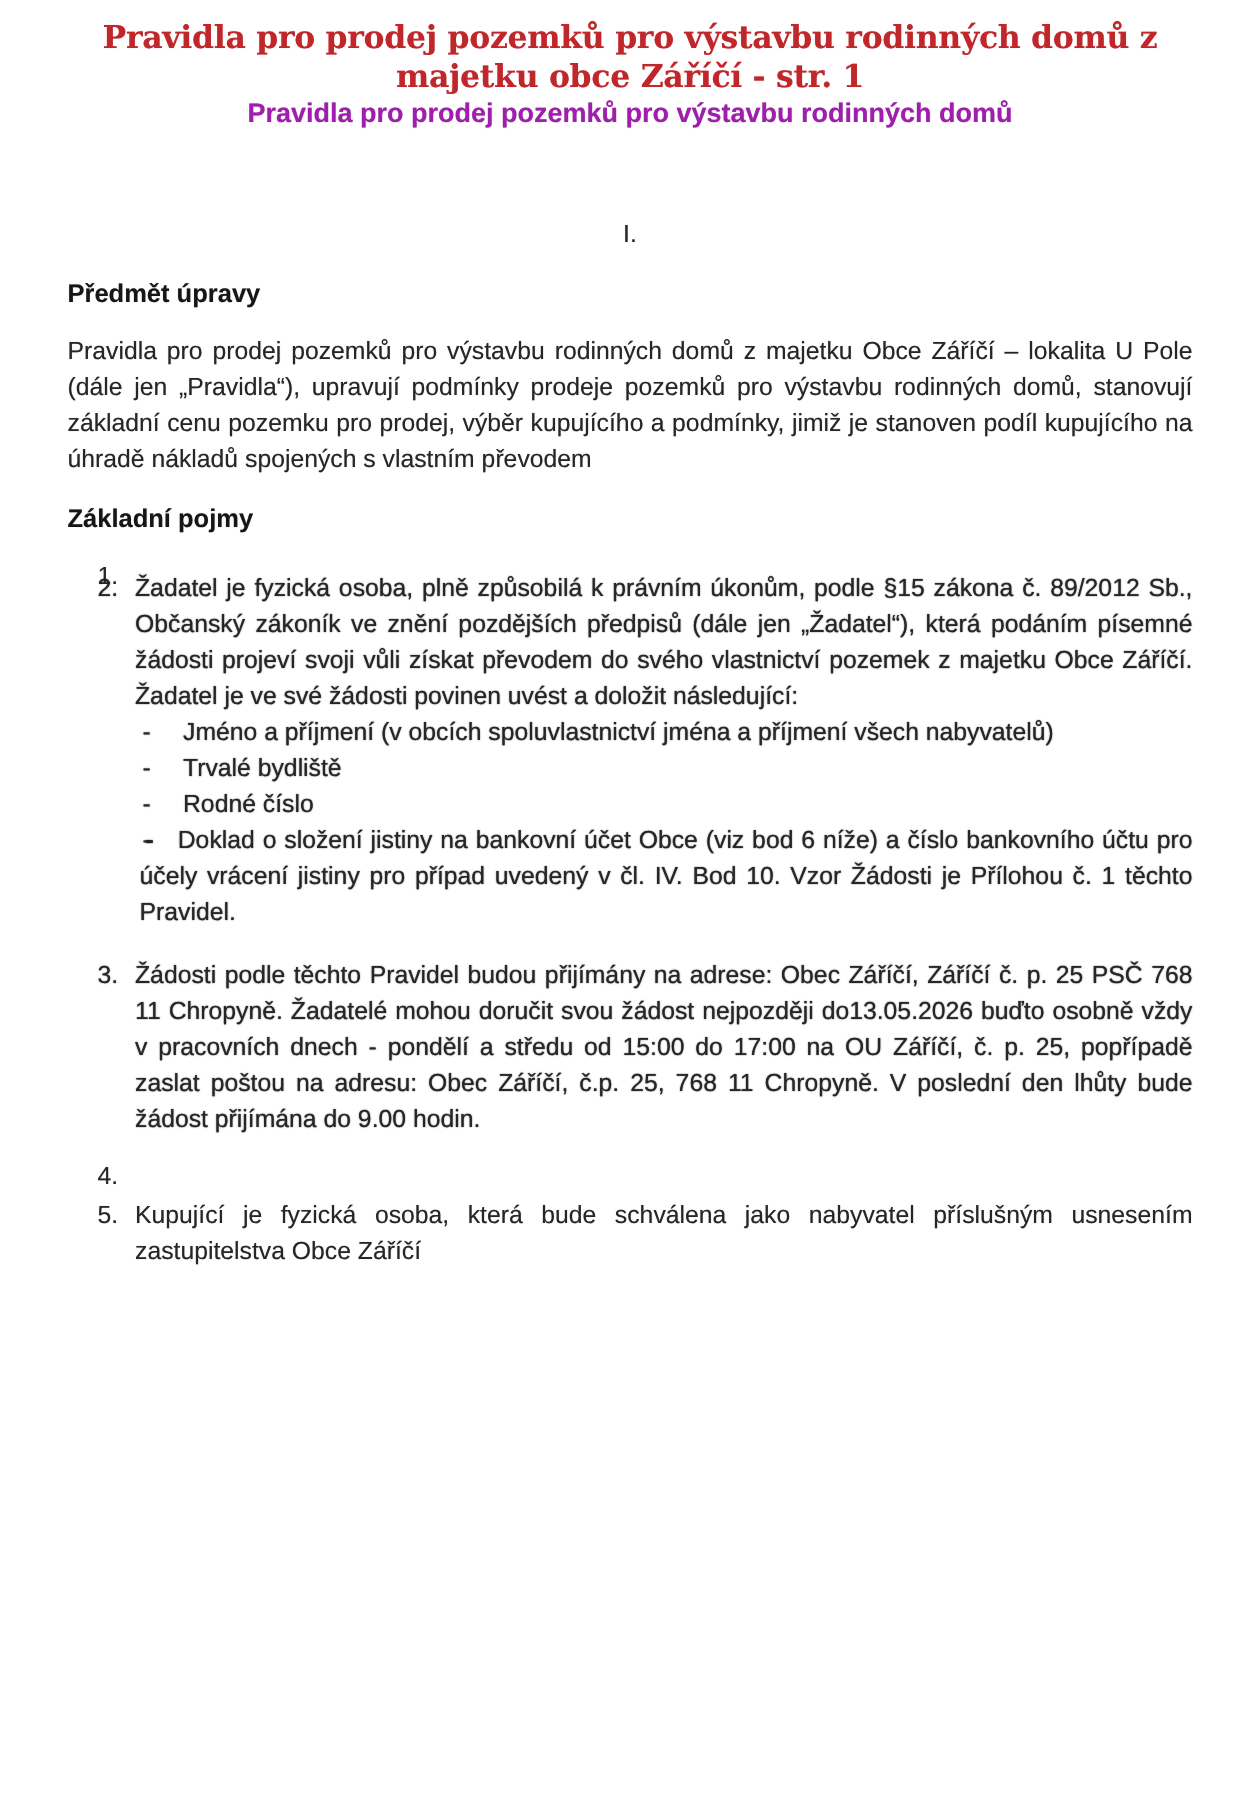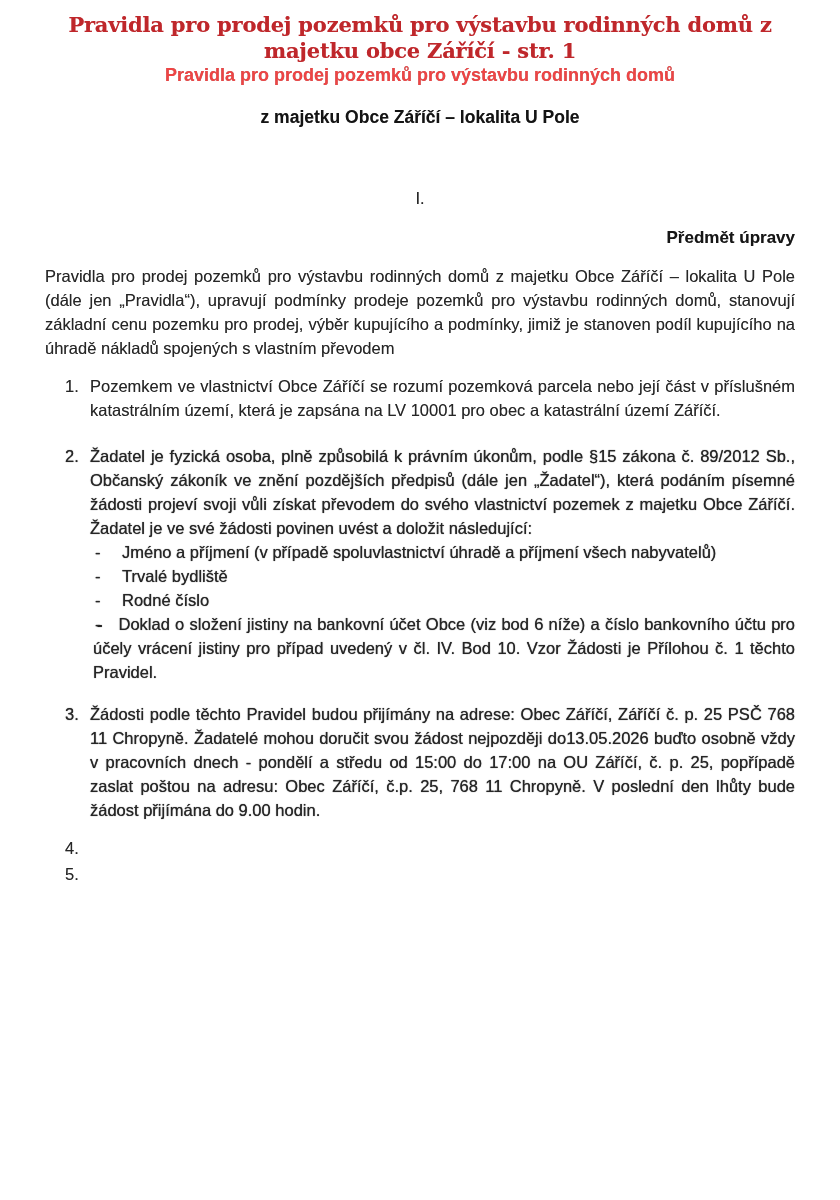--- a/index.html
+++ b/index.html
@@ -25,21 +25,21 @@
     letter-spacing: -0.2px;
     color: #bf272b;
     text-shadow: 0 0 0.5px rgba(191,39,43,0.5);
   }
   .doc-title {
     margin: 0 45px;
     text-align: center;
     font-weight: 700;
     font-size: 18px;
     line-height: 22px;
-    color: #ef4444;
+    color: #a21caf;
   }
   .doc-subtitle {
     margin: 20px 45px 0;
     text-align: center;
     font-weight: 700;
     font-size: 17.5px;
     line-height: 22px;
     color: #141414;
   }
   .content {
@@ -50,21 +50,21 @@
   }
   .section-numeral {
     text-align: center;
     font-size: 16.5px;
     line-height: 24px;
   }
   .sn-1 { margin-top: 58px; }
   .sn-2 { margin-top: 42px; }
   .section-heading {
     margin-top: 16px;
-    text-align: right;
+    text-align: left;
     font-weight: 700;
     font-size: 17px;
     line-height: 24px;
     color: #161616;
   }
   .para {
     margin: 14px 0 0 0;
     text-align: justify;
   }
   .num-item {
@@ -107,42 +107,41 @@
 </style>
 </head>
 <body style="background: rgb(255, 255, 255);">
 
 <div class="page">
 
   <div class="red-title" style="color: rgb(191, 39, 43);">Pravidla pro prodej pozemků pro výstavbu rodinných domů z majetku obce Záříčí - str. 1</div>
 
   <div class="doc-title">Pravidla pro prodej pozemků pro výstavbu rodinných domů</div>
 
-  <div class="doc-subtitle">z majetku Obce Záříčí – lokalita U Pole</div>
 
   <div class="content">
 
     <div class="section-numeral sn-1">I.</div>
     <div class="section-heading">Předmět úpravy</div>
     <p class="para">Pravidla pro prodej pozemků pro výstavbu rodinných domů z majetku Obce Záříčí – lokalita U Pole  (dále jen „Pravidla“), upravují podmínky prodeje pozemků pro výstavbu rodinných domů, stanovují základní cenu pozemku pro prodej, výběr kupujícího a podmínky, jimiž je stanoven podíl kupujícího na úhradě nákladů spojených s vlastním převodem</p>
 
+    <div class="section-heading">Základní pojmy</div>
 
     <div class="num-item mt-item1">
       <span class="num">1.</span>
-      <span>Pozemkem ve vlastnictví Obce Záříčí se rozumí pozemková parcela nebo její část v příslušném katastrálním území, která je zapsána na LV 10001 pro obec a katastrální území Záříčí.</span>
     </div>
 
     <div class="num-item mt-item2 heavy">
       <span class="num">2.</span>
       <span>Žadatel je fyzická osoba, plně způsobilá k právním úkonům, podle §15 zákona č. 89/2012 Sb., Občanský zákoník ve znění pozdějších předpisů (dále jen „Žadatel“), která podáním písemné žádosti projeví svoji vůli získat převodem do svého vlastnictví pozemek z majetku Obce Záříčí. Žadatel je ve své žádosti povinen uvést a doložit následující:</span>
     </div>
 
     <div class="dash-item heavy">
       <span class="dash">-</span>
-      <span>Jméno a příjmení (v případě spoluvlastnictví úhradě a příjmení všech nabyvatelů)</span>
+      <span>Jméno a příjmení (v obcích spoluvlastnictví jména a příjmení všech nabyvatelů)</span>
     </div>
     <div class="dash-item heavy">
       <span class="dash">-</span>
       <span>Trvalé bydliště</span>
     </div>
     <div class="dash-item heavy">
       <span class="dash">-</span>
       <span>Rodné číslo</span>
     </div>
     <div class="dash-item heavy">
@@ -156,16 +155,17 @@
       <span class="num">3.</span>
       <span>Žádosti podle těchto Pravidel budou přijímány na adrese: Obec Záříčí, Záříčí č. p. 25 PSČ 768 11 Chropyně. Žadatelé mohou doručit svou žádost nejpozději do13.05.2026 buďto osobně vždy v pracovních dnech - pondělí a středu od 15:00 do 17:00 na OU Záříčí, č. p. 25, popřípadě zaslat poštou na adresu: Obec Záříčí, č.p. 25, 768 11 Chropyně. V poslední den lhůty bude žádost přijímána do 9.00 hodin.</span>
     </div>
 
     <div class="num-item mt-item4">
       <span class="num">4.</span>
     </div>
 
     <div class="num-item mt-item5">
       <span class="num">5.</span>
+      <span>Kupující je fyzická osoba, která bude schválena jako nabyvatel příslušným usnesením zastupitelstva Obce Záříčí</span>
     </div>
 
   </div>
 </div>
 
 </body></html>

